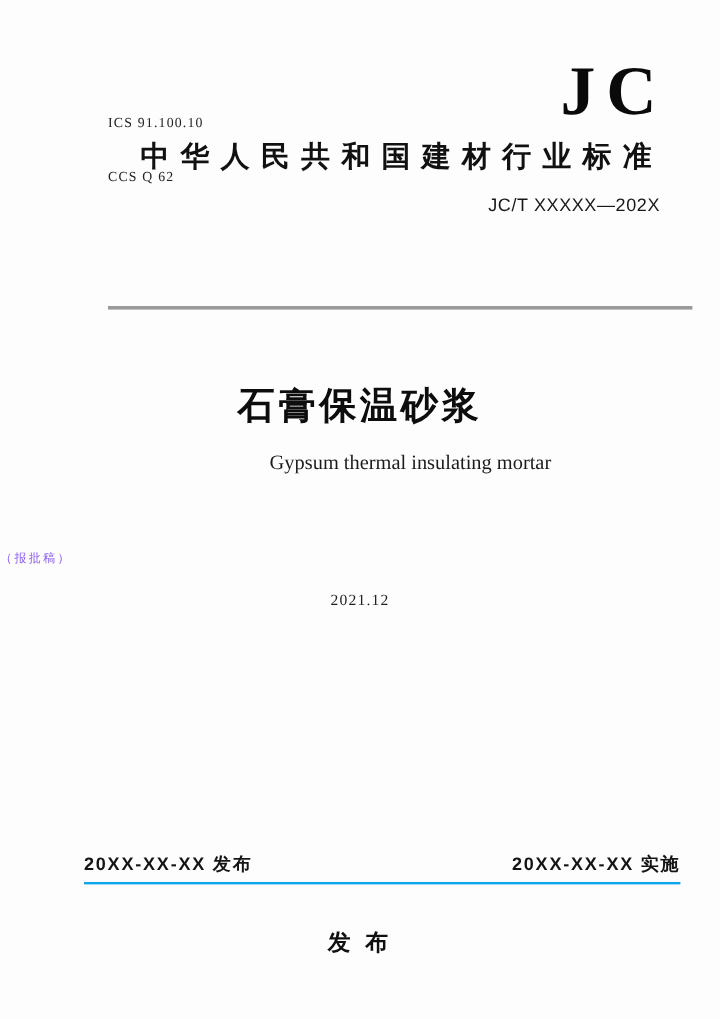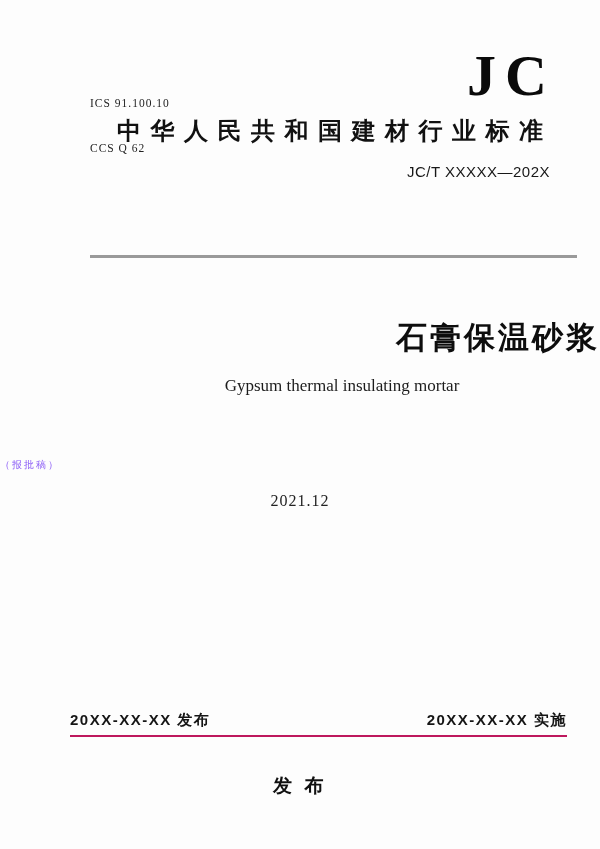--- a/index.html
+++ b/index.html
@@ -71,21 +71,21 @@
     width: 487px;
     height: 3px;
     background: #9a9a9a;
   }
 
   .main-title {
     position: absolute;
     left: 0;
     top: 319px;
     width: 100%;
-    text-align: right;
+    text-align: center;
     font-size: 31px;
     line-height: 38px;
     font-weight: bold;
     letter-spacing: 3px;
     color: #0d0d0d;
   }
 
   .en-title {
     position: absolute;
     left: 0;
@@ -110,38 +110,38 @@
     color: #8b5cf6;
   }
 
   .doc-date {
     position: absolute;
     left: 0;
     top: 492px;
     width: 100%;
     text-align: center;
     font-family: "Liberation Serif", serif;
-    font-size: 16px;
+    font-size: 13px;
     letter-spacing: 1px;
     color: #222;
   }
 
   .dates-row {
     position: absolute;
     left: 70px;
     top: 711px;
     width: 497px;
     display: flex;
     justify-content: space-between;
     align-items: baseline;
     font-size: 15px;
     font-weight: bold;
     letter-spacing: 1.5px;
     color: #151515;
-    border-bottom: 2px solid #be185d;
+    border-bottom: 2px solid #0ea5e9;
     padding-bottom: 5px;
   }
 
   .footer-row {
     position: absolute;
     left: 0;
     top: 773px;
     width: 100%;
     display: flex;
     justify-content: center;

